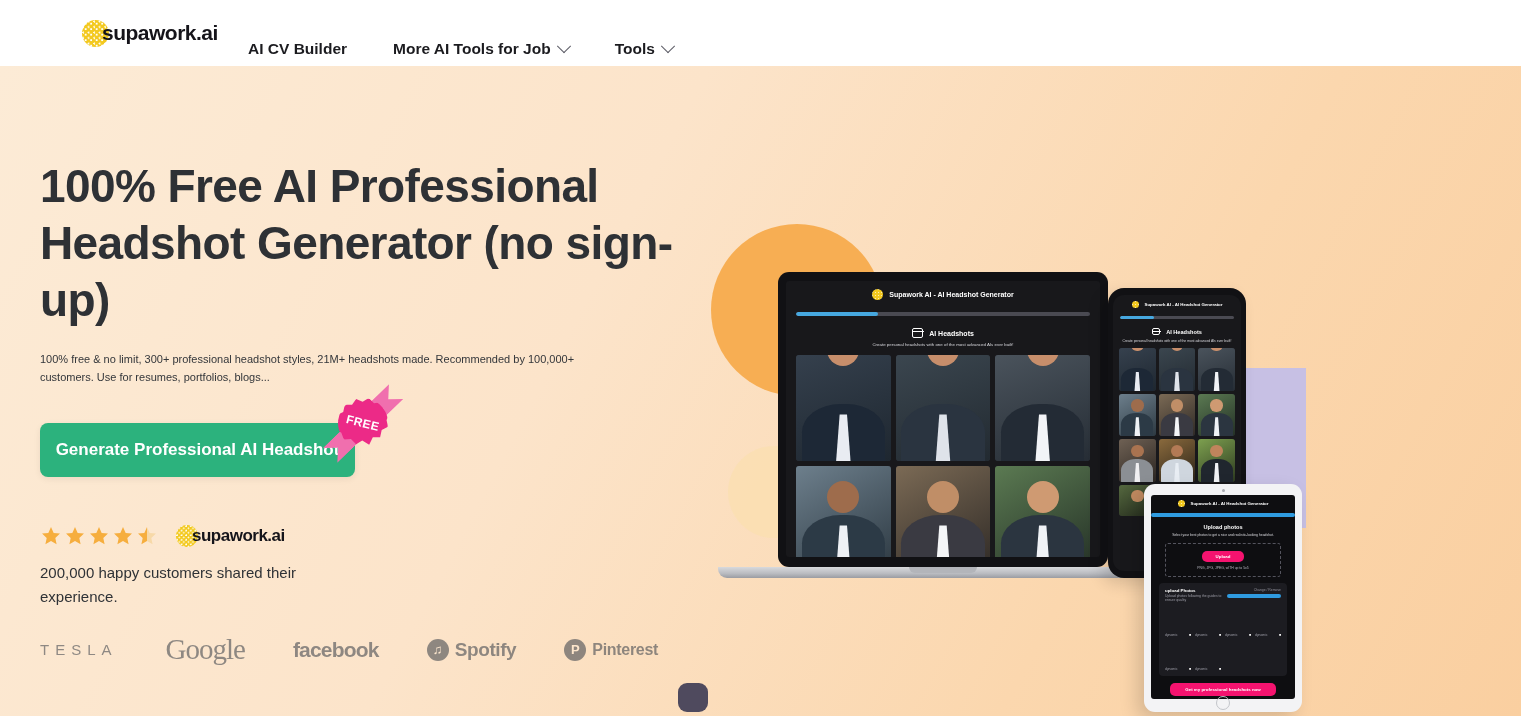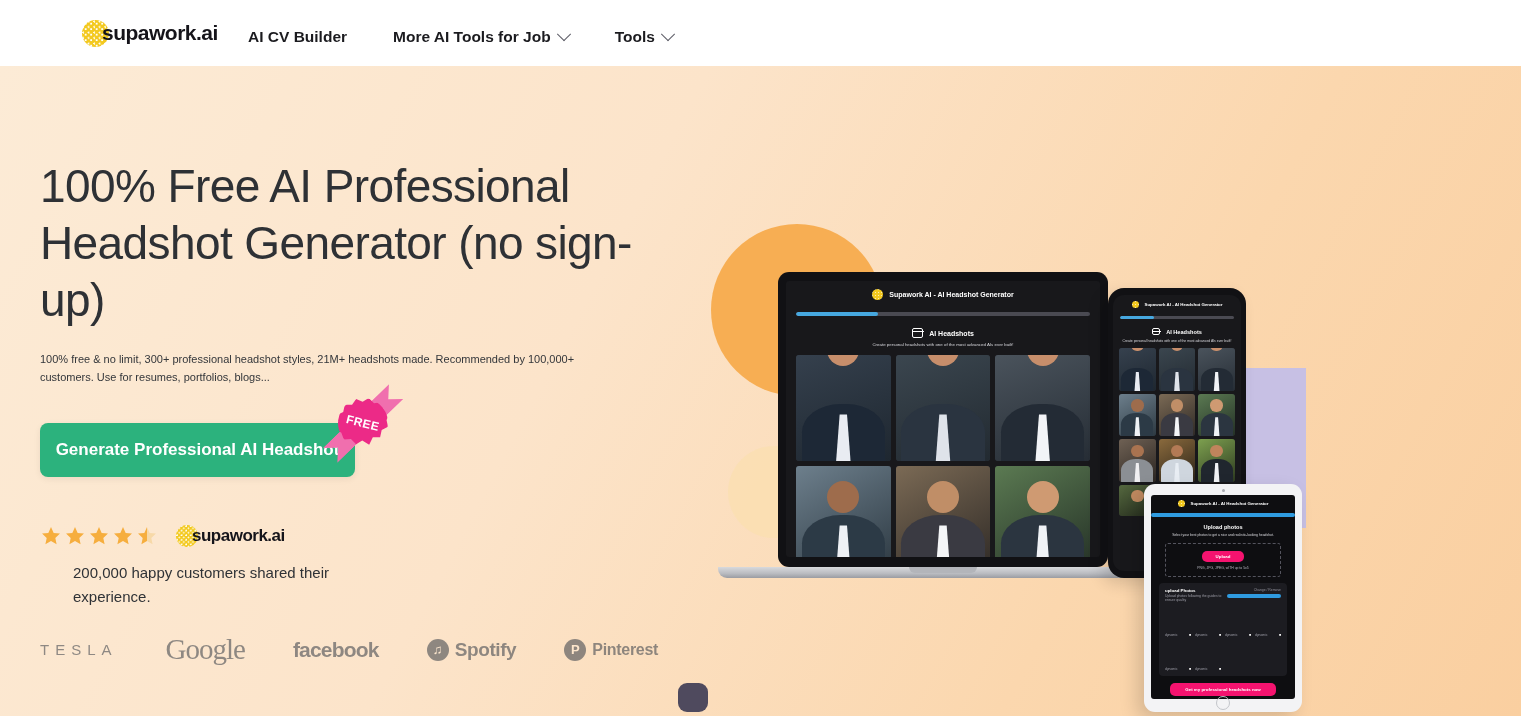--- a/index.html
+++ b/index.html
@@ -35,21 +35,21 @@
       #F3C91F;
     margin-right: -7px;
   }
   .logo-text {
     font-size: 21px; font-weight: 700; color: #15141a;
     letter-spacing: -0.5px; position: relative; z-index: 2;
   }
   .logo-text .dot-ai { color: #15141a; }
 
   .nav-links {
-    position: absolute; left: 248px; top: 4px; height: 66px;
+    position: absolute; left: 248px; top: 16px; height: 66px;
     display: flex; align-items: center; gap: 46px;
   }
   .nav-item {
     display: flex; align-items: center; gap: 8px;
     font-size: 15.5px; font-weight: 600; color: #1b1b1f;
     cursor: pointer; white-space: nowrap;
   }
   .chev {
     width: 10px; height: 10px;
     border-right: 1.6px solid #5c5c66;
@@ -96,21 +96,21 @@
     left: 1226px; top: 302px; width: 80px; height: 160px;
     border-radius: 80px 0 0 80px; background: #C7C0E4;
   }
   .circ-lavender2 {
     left: 1246px; top: 302px; width: 60px; height: 160px;
     background: #C7C0E4;
   }
 
   .hero-left { position: absolute; left: 40px; top: 92px; width: 640px; z-index: 10; }
   .headline {
-    font-size: 46px; line-height: 1.24; font-weight: 400;
+    font-size: 46px; line-height: 1.24; font-weight: 700;
     color: #2e3135; letter-spacing: -0.6px;
   }
   .subcopy {
     margin-top: 22px; font-size: 11px; line-height: 1.62; color: #33363a;
     max-width: 586px;
   }
 
   .cta-row { position: relative; margin-top: 36px; width: 370px; height: 58px; }
   .cta-btn {
     position: absolute; left: 0; top: 0;
@@ -155,21 +155,21 @@
   .star svg { display: block; }
   .rate-logo { display: flex; align-items: center; margin-left: 6px; }
   .rate-logo .logo-dotcircle { width: 22px; height: 22px; margin-right: -6px;
     background:
       radial-gradient(circle at 22% 26%, #ffffff 0.8px, transparent 1px) 0 0/4.6px 4.6px,
       radial-gradient(circle at 70% 70%, #ffffff 0.8px, transparent 1px) 0 0/4.6px 4.6px,
       #F3C91F; }
   .rate-logo .logo-text { font-size: 17px; }
 
   .rating-sub {
-    margin-top: 14px; font-size: 15px; line-height: 1.62; color: #2f3236; max-width: 290px; margin-left: 33px;
+    margin-top: 14px; font-size: 15px; line-height: 1.62; color: #2f3236; max-width: 290px;
   }
   .companies-label {
     margin-top: 30px; font-size: 13.5px; color: #5e6167;
   }
   .company-logos {
     margin-top: 24px; display: flex; align-items: center; gap: 48px;
   }
   .clogo { opacity: .62; color: #4b4f55; display: flex; align-items: center; gap: 6px; }
   .clogo-tesla { font-size: 15px; letter-spacing: 6px; font-weight: 500; }
   .clogo-google { font-size: 29px; font-family: "Liberation Serif", serif; font-weight: 400; letter-spacing: -1px; }

